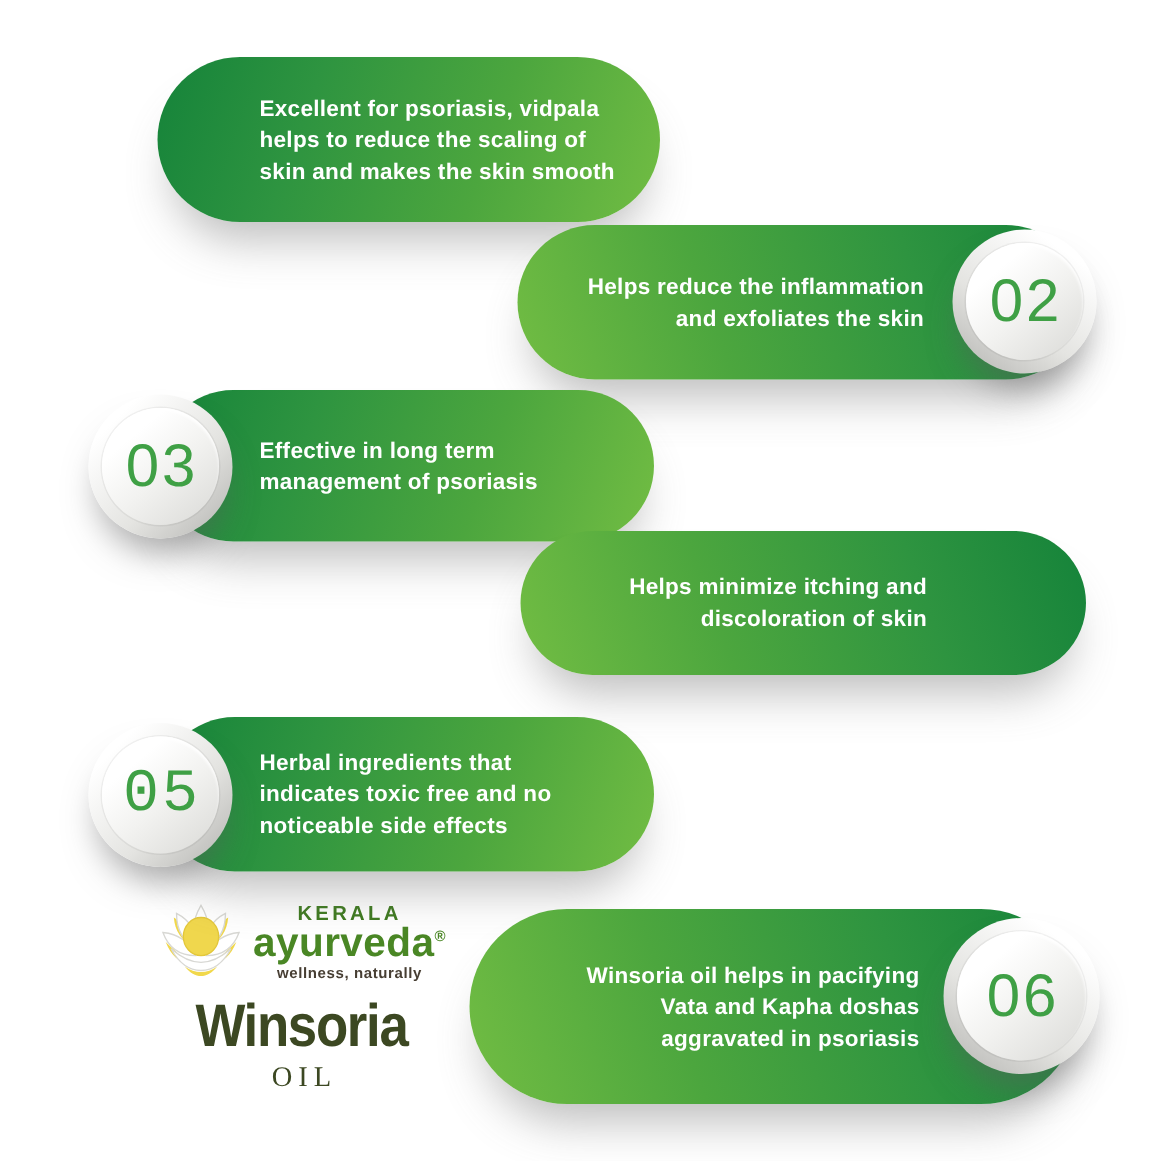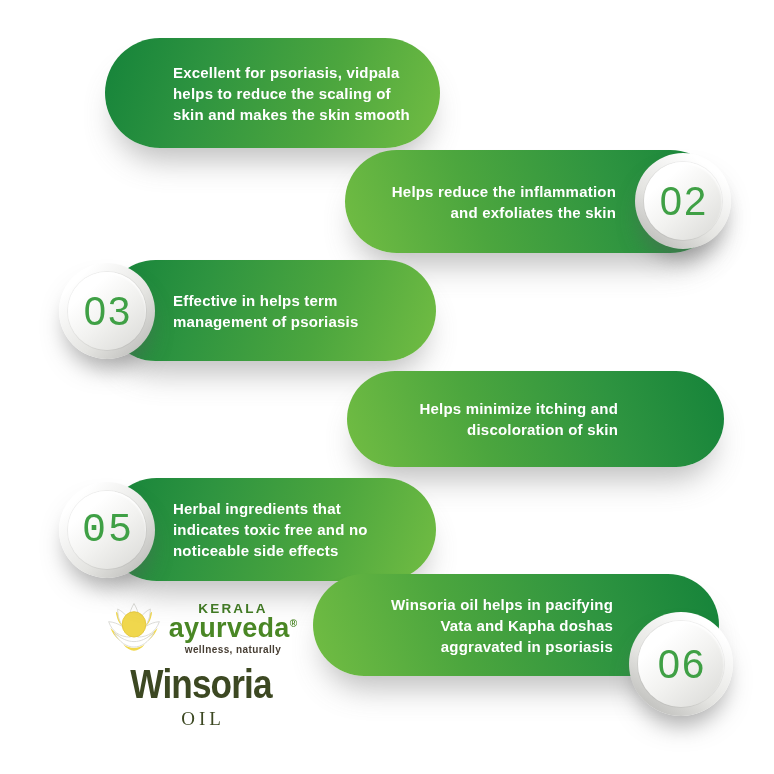--- a/index.html
+++ b/index.html
@@ -36,25 +36,25 @@
   }
   .number{font-size:40px;font-weight:400;color:#3fa045;letter-spacing:2px;padding-left:2px;}
 
   
   .item-1 .pill{left:105px;top:38px;width:335px;height:110px;}
   .item-1 .circle{left:59px;top:45px;}
   .item-2 .pill{left:345px;top:150px;width:377px;height:103px;}
   .item-2 .circle{left:635px;top:153px;}
   .item-3 .pill{left:105px;top:260px;width:331px;height:101px;}
   .item-3 .circle{left:59px;top:263px;}
-  .item-4 .pill{left:347px;top:371px;width:377px;height:96px;}
+  .item-4 .pill{left:347px;top:354px;width:377px;height:96px;}
   .item-4 .circle{left:636px;top:371px;}
   .item-5 .pill{left:105px;top:478px;width:331px;height:103px;}
   .item-5 .circle{left:59px;top:482px;font-family:Liberation Mono, monospace;}
-  .item-6 .pill{left:313px;top:574px;width:406px;height:102px;}
+  .item-6 .pill{left:313px;top:606px;width:406px;height:130px;}
   .item-6 .circle{left:629px;top:612px;width:104px;height:104px;}
 
   
   .brand{position:absolute;left:95px;top:597px;width:212px;text-align:center;}
   .brand-top{display:flex;align-items:center;justify-content:center;}
   .lotus{width:58px;height:62px;flex:0 0 auto;}
   .brand-text{text-align:center;margin-left:6px;}
   .brand-kerala{font-size:13.5px;font-weight:700;letter-spacing:2.2px;color:#3e7a1f;}
   .brand-ayurveda{font-size:27px;font-weight:600;color:#4a8725;line-height:.95;letter-spacing:.3px;}
   .brand-ayurveda sup{font-size:10px;vertical-align:super;}
@@ -116,21 +116,21 @@
 and exfoliates the skin</div>
       </div>
       <div class="circle">
         <div class="circle-inner">
           <span class="number">02</span>
         </div>
       </div>
     </div>
     <div class="item item-3 left">
       <div class="pill">
-        <div class="pill-text">Effective in helps term
+        <div class="pill-text">Effective in long term
 management of psoriasis</div>
       </div>
       <div class="circle">
         <div class="circle-inner">
           <span class="number">03</span>
         </div>
       </div>
     </div>
     <div class="item item-4 right">
       <div class="pill">

